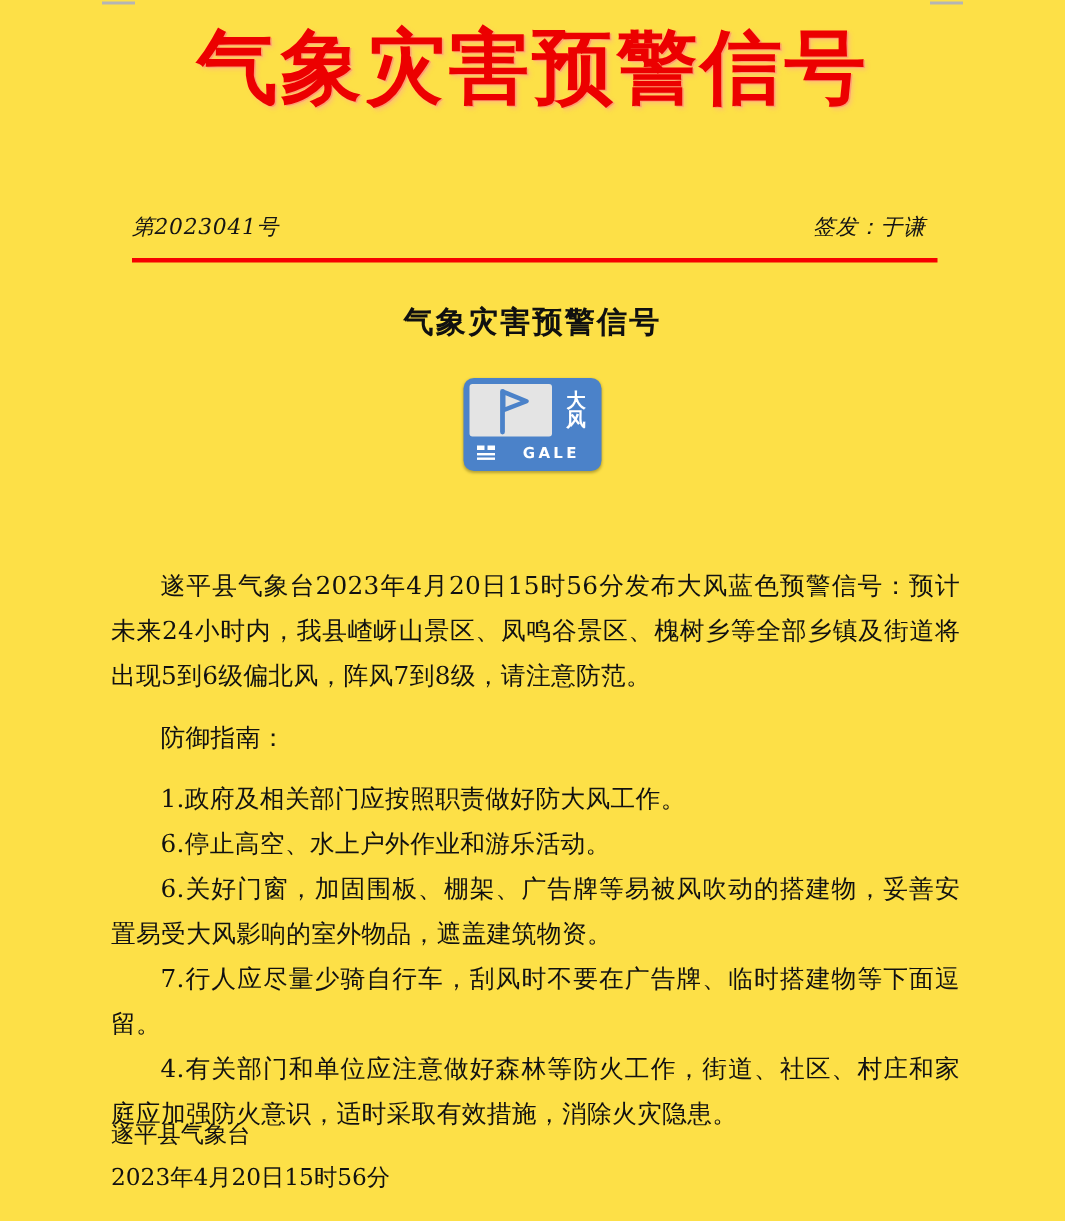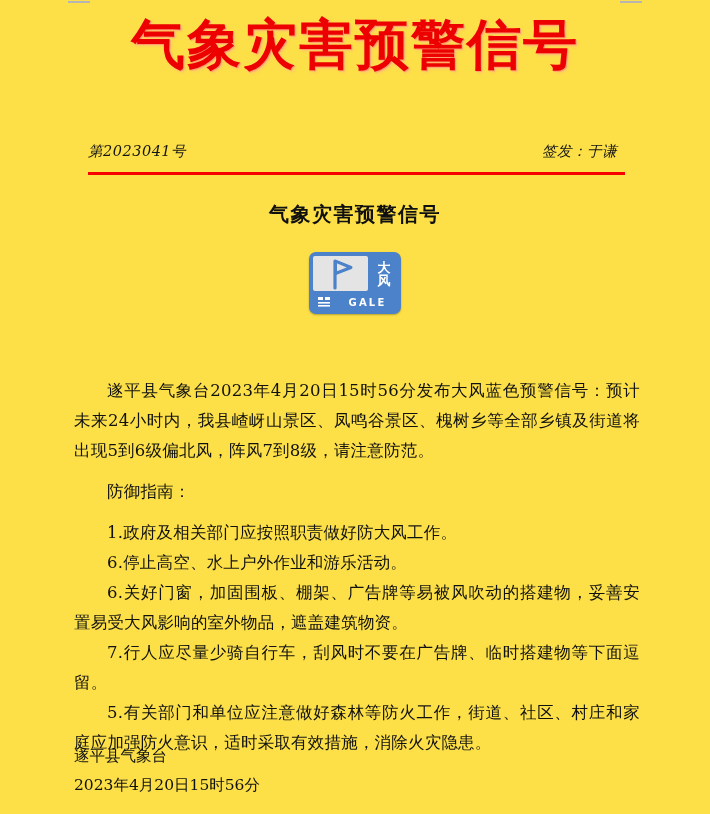--- a/index.html
+++ b/index.html
@@ -249,21 +249,21 @@
     </div>
   </div>
 
   <div class="body-text">
     <p>遂平县气象台2023年4月20日15时56分发布大风蓝色预警信号：预计未来24小时内，我县嵖岈山景区、凤鸣谷景区、槐树乡等全部乡镇及街道将出现5到6级偏北风，阵风7到8级，请注意防范。</p>
     <p class="gap">防御指南：</p>
     <p class="gap">1.政府及相关部门应按照职责做好防大风工作。</p>
     <p>6.停止高空、水上户外作业和游乐活动。</p>
     <p>6.关好门窗，加固围板、棚架、广告牌等易被风吹动的搭建物，妥善安置易受大风影响的室外物品，遮盖建筑物资。</p>
     <p>7.行人应尽量少骑自行车，刮风时不要在广告牌、临时搭建物等下面逗留。</p>
-    <p>5.有关部门和单位应注意做好森林等防火工作，街道、社区、村庄和家庭应加强防火意识，适时采取有效措施，消除火灾隐患。</p>
+    <p>4.有关部门和单位应注意做好森林等防火工作，街道、社区、村庄和家庭应加强防火意识，适时采取有效措施，消除火灾隐患。</p>
   </div>
 
   <div class="signature">
     <div class="org">遂平县气象台</div>
     <div class="date">2023年4月20日15时56分</div>
   </div>
 
 </div>
 
 </body></html>

